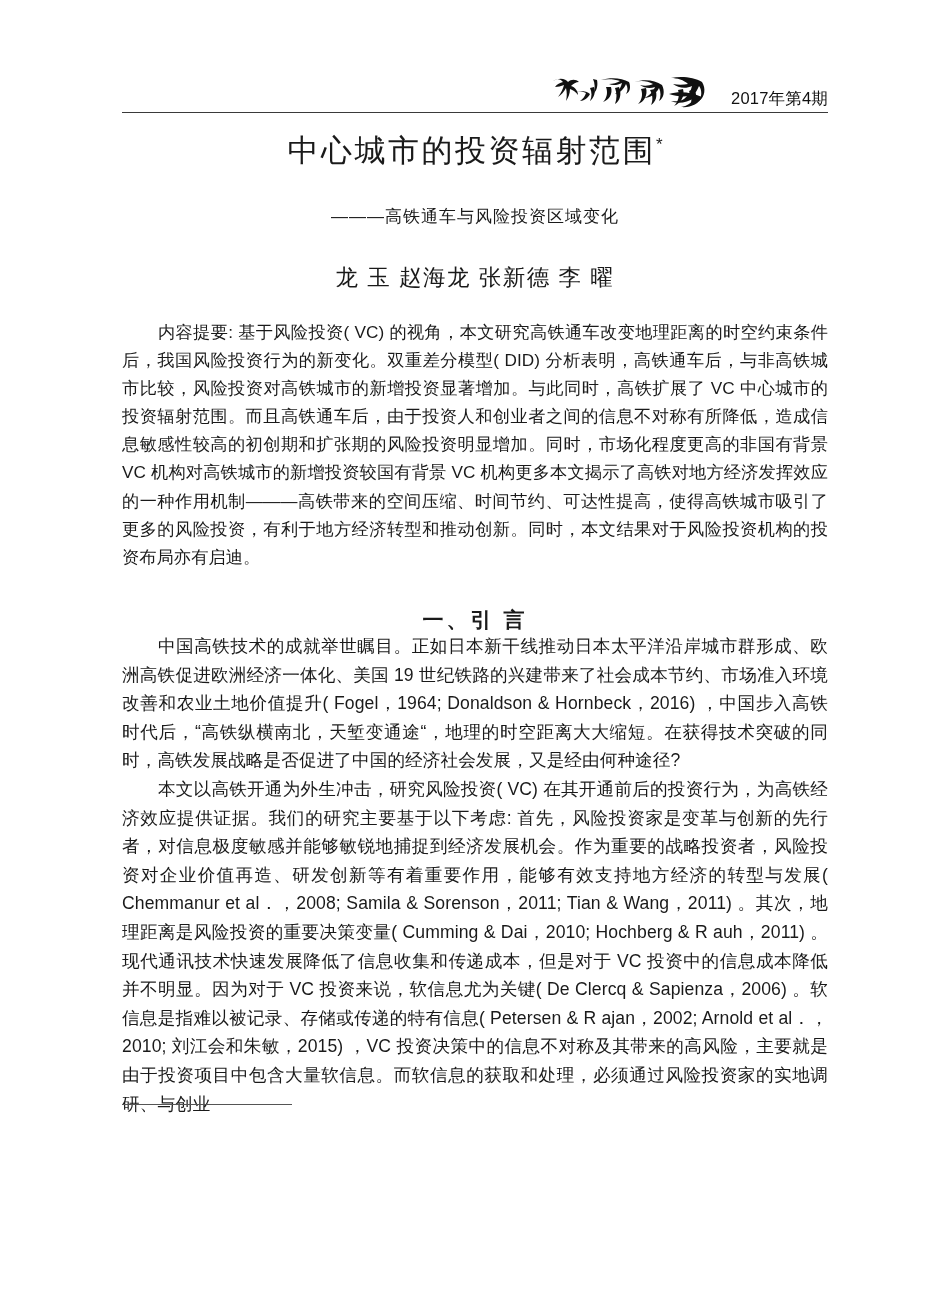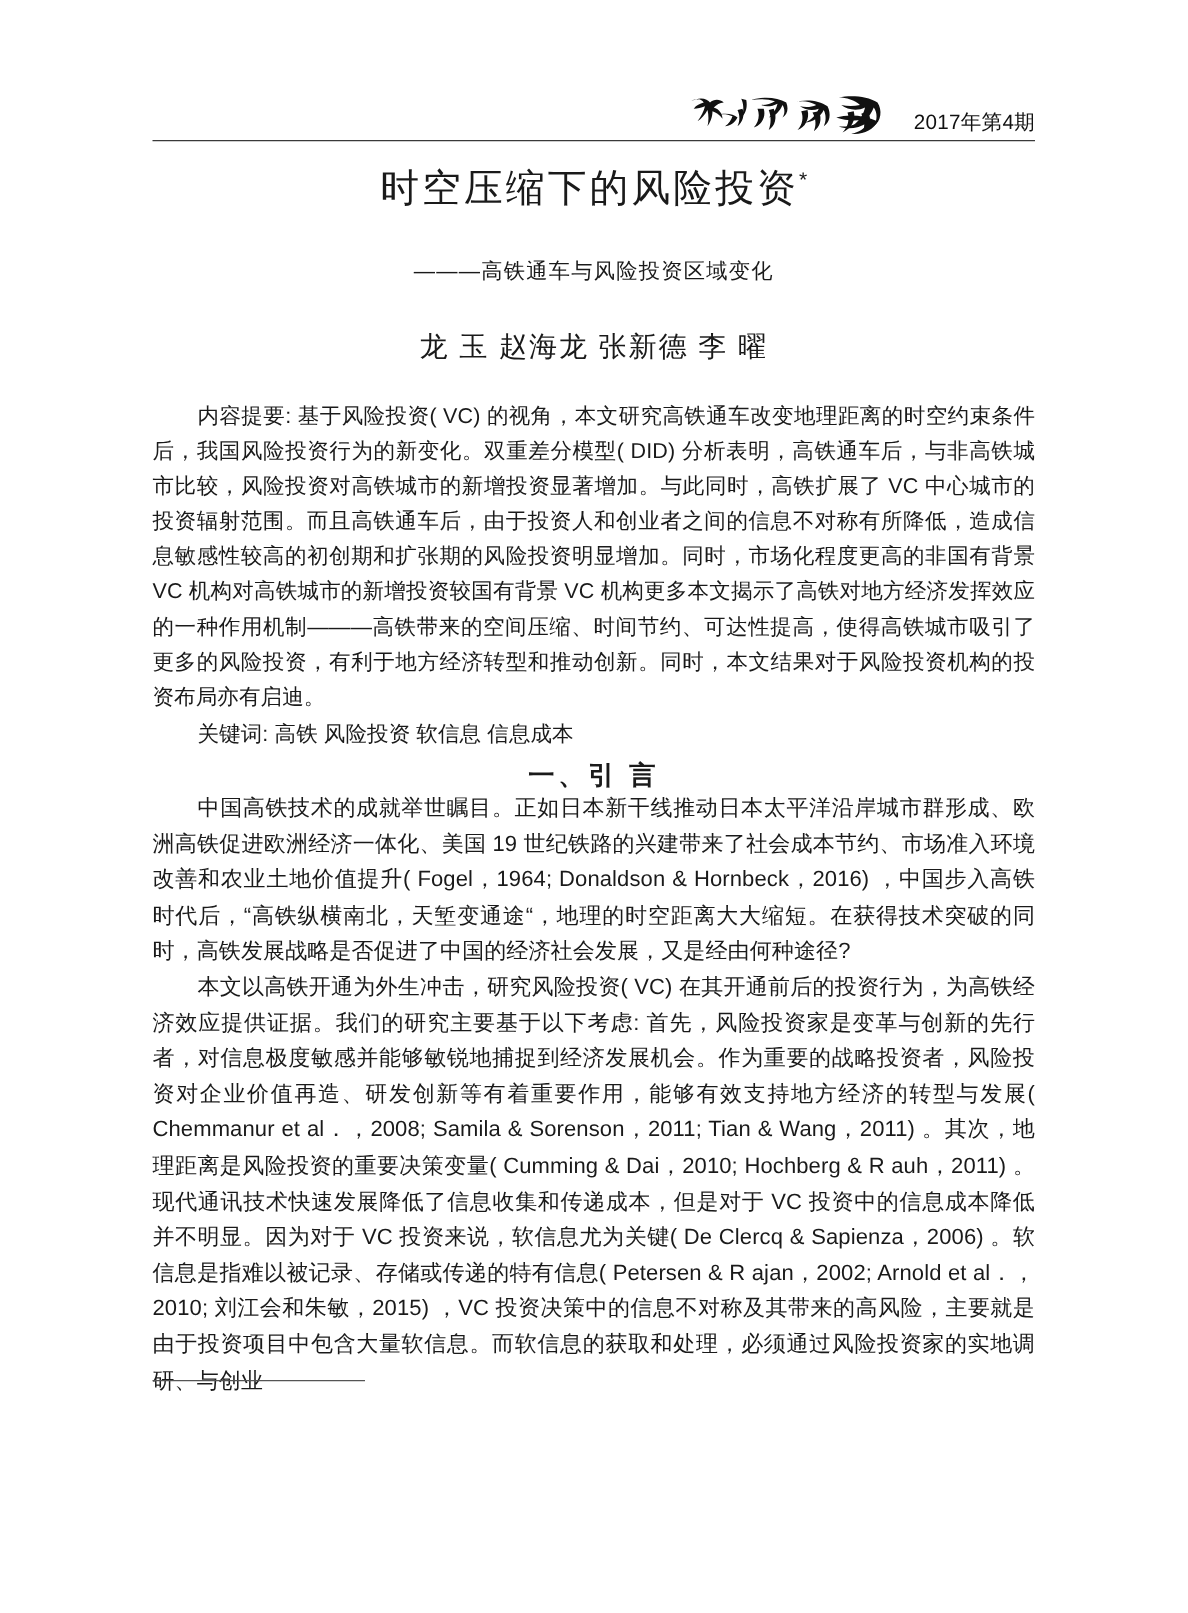--- a/index.html
+++ b/index.html
@@ -192,28 +192,27 @@
           <path d="M140 21 C143 26,143 32,141 36 C147 33,149 25,145 19 Z"></path>
           <path d="M120 24 C126 26,133 27,140 26 C136 30,129 32,122 31 C128 34,138 33,145 28 C143 33,138 36,132 37 C141 38,150 34,153 27 C142 22,130 21,120 24 Z"></path>
         </g>
       </svg>
       <span class="issue-label">2017年第4期</span>
     </div>
     <div class="rh-rule"></div>
   </div>
 
   <div class="title-block">
-    <h1 class="doc-title"><span>时空压缩下的风险投资</span><span class="star">*</span></h1>
+    <h1 class="doc-title"><span>中心城市的投资辐射范围</span><span class="star">*</span></h1>
     <h2 class="doc-subtitle">———高铁通车与风险投资区域变化</h2>
     <p class="authors">龙 玉 赵海龙 张新德 李 曜</p>
   </div>
 
   <div class="abstract">
     <p class="abs-para">内容提要: 基于风险投资( VC) 的视角，本文研究高铁通车改变地理距离的时空约束条件后，我国风险投资行为的新变化。双重差分模型( DID) 分析表明，高铁通车后，与非高铁城市比较，风险投资对高铁城市的新增投资显著增加。与此同时，高铁扩展了 VC 中心城市的投资辐射范围。而且高铁通车后，由于投资人和创业者之间的信息不对称有所降低，造成信息敏感性较高的初创期和扩张期的风险投资明显增加。同时，市场化程度更高的非国有背景 VC 机构对高铁城市的新增投资较国有背景 VC 机构更多本文揭示了高铁对地方经济发挥效应的一种作用机制———高铁带来的空间压缩、时间节约、可达性提高，使得高铁城市吸引了更多的风险投资，有利于地方经济转型和推动创新。同时，本文结果对于风险投资机构的投资布局亦有启迪。</p>
-    <p class="abs-keywords">关键词: 高铁 风险投资 软信息 信息成本</p>
   </div>
 
   <div class="section-heading">一、引 言</div>
 
   <div class="body-text">
     <p class="body-para">中国高铁技术的成就举世瞩目。正如日本新干线推动日本太平洋沿岸城市群形成、欧洲高铁促进欧洲经济一体化、美国 19 世纪铁路的兴建带来了社会成本节约、市场准入环境改善和农业土地价值提升( Fogel，1964; Donaldson &amp; Hornbeck，2016) ，中国步入高铁时代后，“高铁纵横南北，天堑变通途“，地理的时空距离大大缩短。在获得技术突破的同时，高铁发展战略是否促进了中国的经济社会发展，又是经由何种途径?</p>
     <p class="body-para">本文以高铁开通为外生冲击，研究风险投资( VC) 在其开通前后的投资行为，为高铁经济效应提供证据。我们的研究主要基于以下考虑: 首先，风险投资家是变革与创新的先行者，对信息极度敏感并能够敏锐地捕捉到经济发展机会。作为重要的战略投资者，风险投资对企业价值再造、研发创新等有着重要作用，能够有效支持地方经济的转型与发展( Chemmanur et al．，2008; Samila &amp; Sorenson，2011; Tian &amp; Wang，2011) 。其次，地理距离是风险投资的重要决策变量( Cumming &amp; Dai，2010; Hochberg &amp; R auh，2011) 。现代通讯技术快速发展降低了信息收集和传递成本，但是对于 VC 投资中的信息成本降低并不明显。因为对于 VC 投资来说，软信息尤为关键( De Clercq &amp; Sapienza，2006) 。软信息是指难以被记录、存储或传递的特有信息( Petersen &amp; R ajan，2002; Arnold et al．，2010; 刘江会和朱敏，2015) ，VC 投资决策中的信息不对称及其带来的高风险，主要就是由于投资项目中包含大量软信息。而软信息的获取和处理，必须通过风险投资家的实地调研、与创业</p>
   </div>
 
   <div class="footnote-rule"></div>

